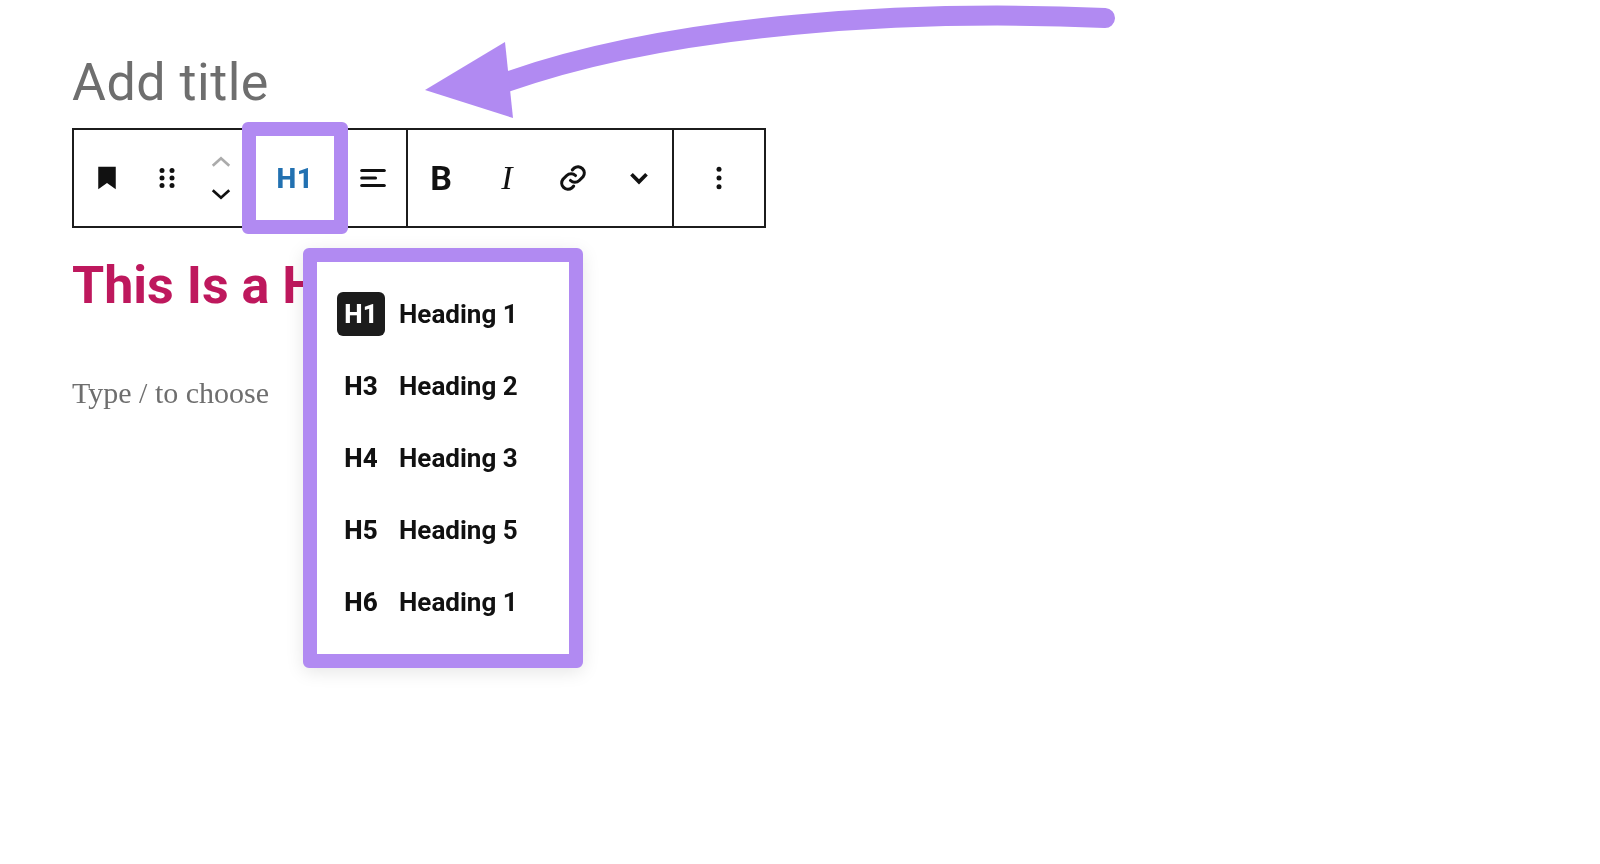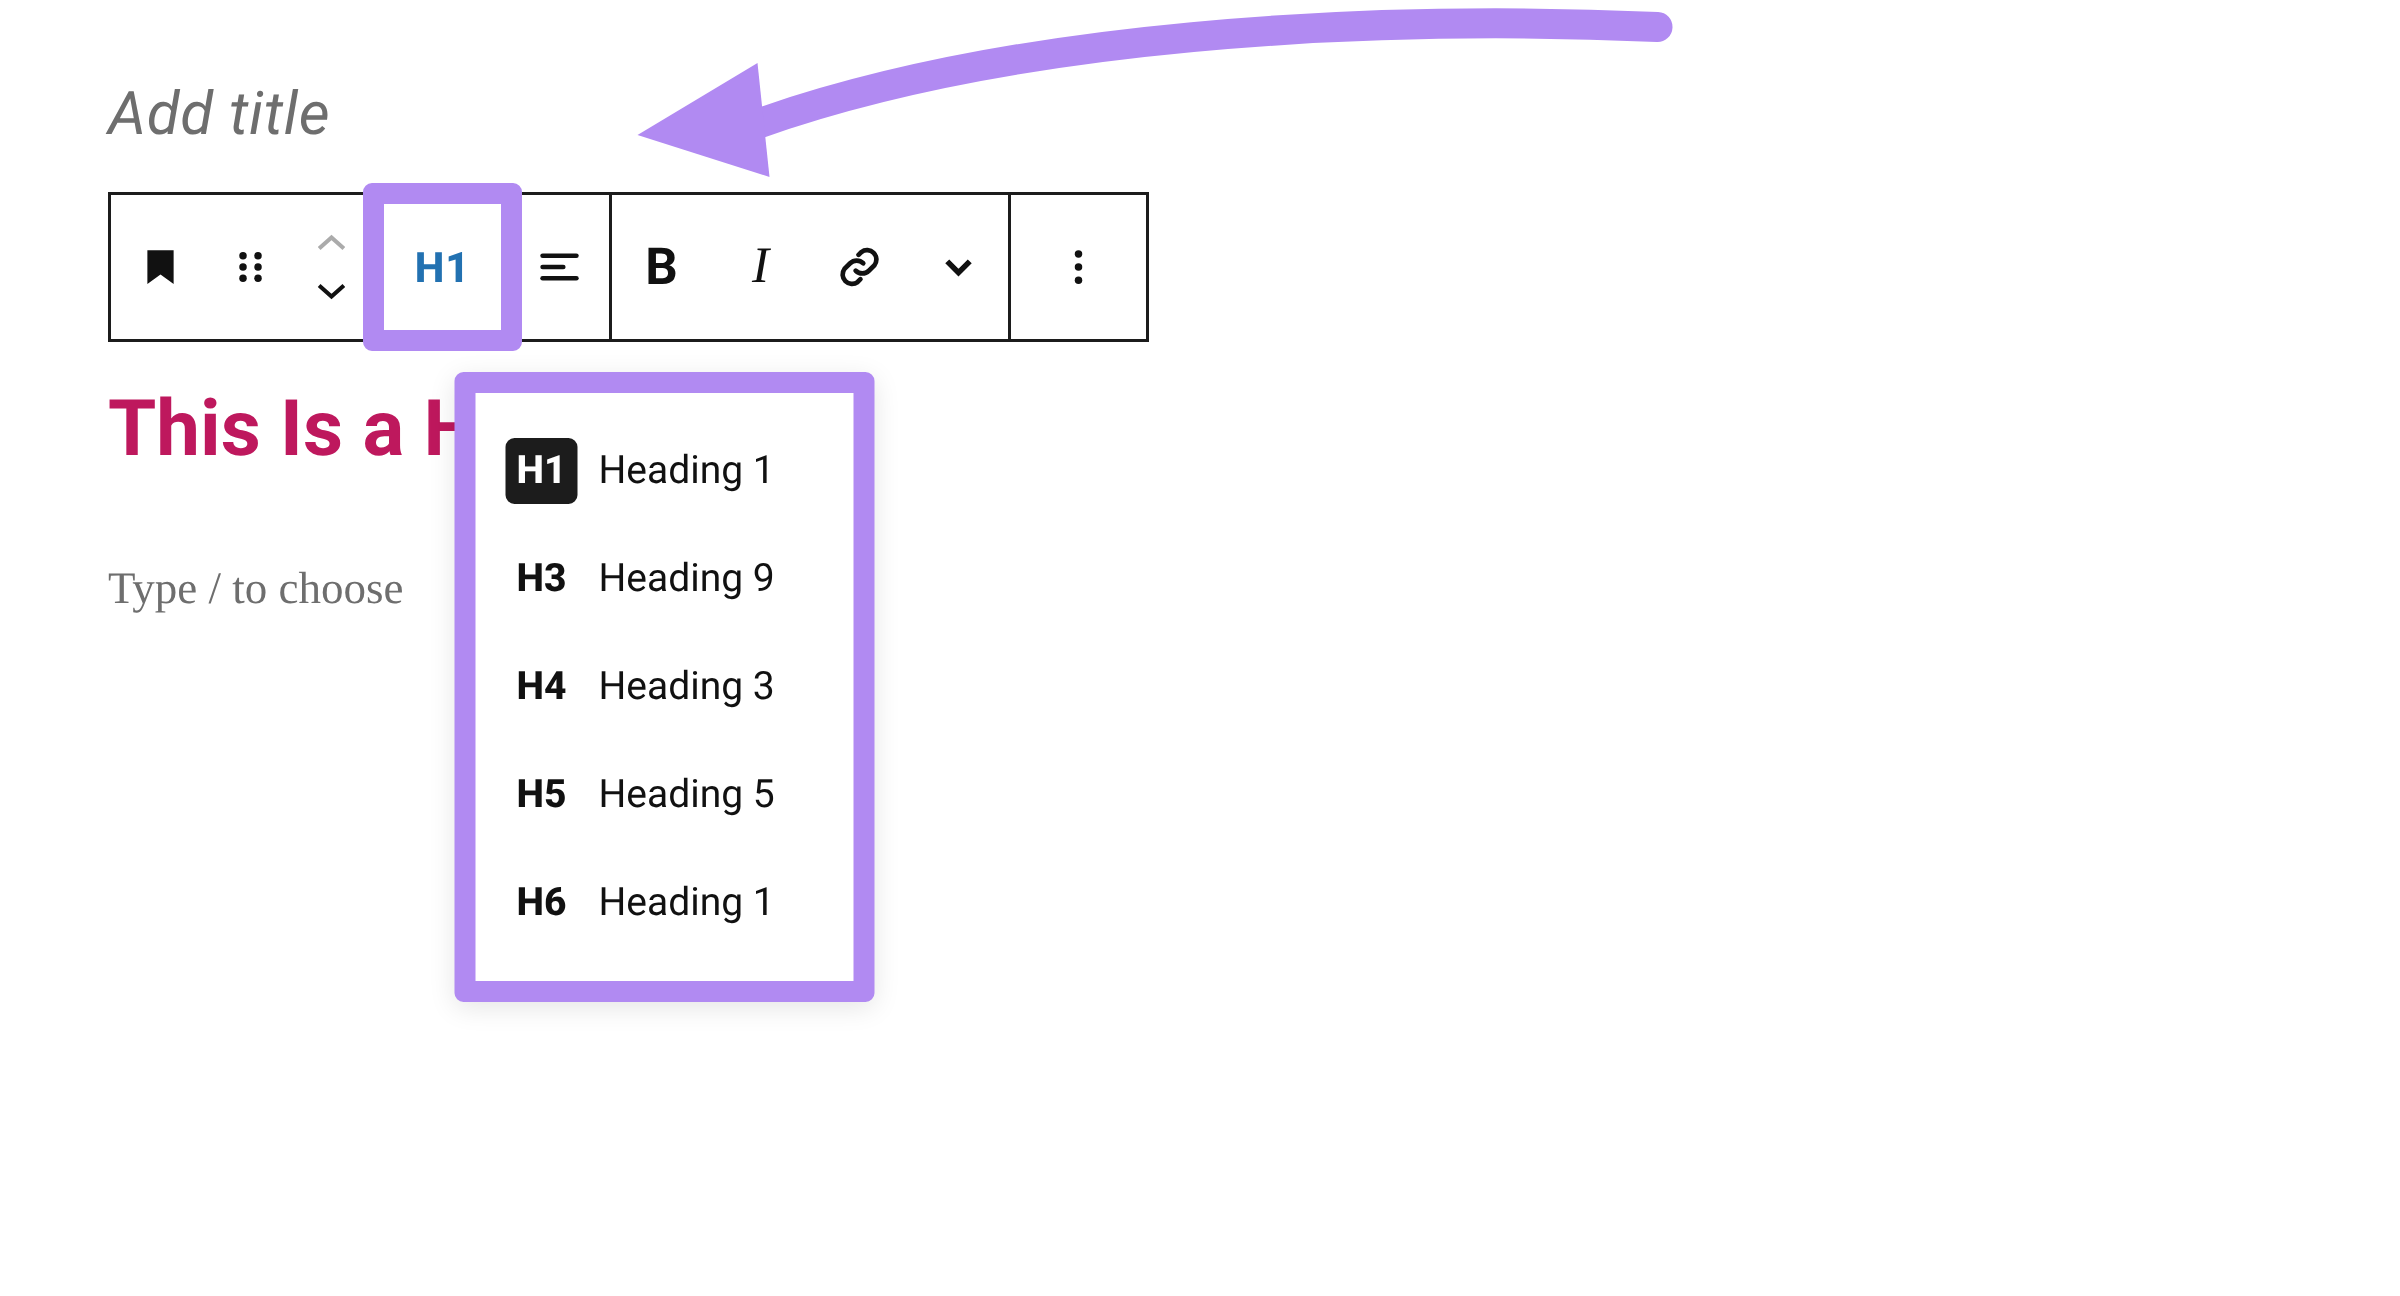--- a/index.html
+++ b/index.html
@@ -21,25 +21,24 @@
   }
   .stage{
     position:relative;
     width:1600px;height:864px;
   }
 
   
   .title-placeholder{
     position:absolute;
     left:72px;top:52px;
-    font-size:40px;
+    font-size:52px;
     color:var(--text-muted);
     font-weight:400;
     letter-spacing:.5px;
-    font-style:italic;
   }
 
   
   .toolbar{
     position:absolute;
     left:72px;top:128px;
     display:flex;
     border:2px solid var(--border);
     background:#fff;
     height:100px;
@@ -116,21 +115,21 @@
     font-size:26px;
     color:#111;
   }
   .dd-item .tag{
     font-weight:800;font-size:26px;
     width:48px;height:44px;
     display:flex;align-items:center;justify-content:center;
     border-radius:6px;
   }
   .dd-item.selected .tag{background:#1c1c1c;color:#fff}
-  .dd-item .lbl{font-weight:400}
+  .dd-item .lbl{font-weight:700}
 
   
   .arrow-wrap{
     position:absolute;
     left:405px;top:0;
     width:720px;height:140px;
     pointer-events:none;
   }
 </style>
 </head>
@@ -234,21 +233,21 @@
 
   <div class="para-placeholder">Type / to choose</div>
 
   <div class="dropdown" id="dd">
       <div class="dd-item selected">
         <span class="tag">H1</span>
         <span class="lbl">Heading 1</span>
       </div>
       <div class="dd-item">
         <span class="tag">H3</span>
-        <span class="lbl">Heading 9</span>
+        <span class="lbl">Heading 2</span>
       </div>
       <div class="dd-item">
         <span class="tag">H4</span>
         <span class="lbl">Heading 3</span>
       </div>
       <div class="dd-item">
         <span class="tag">H5</span>
         <span class="lbl">Heading 5</span>
       </div>
       <div class="dd-item">

